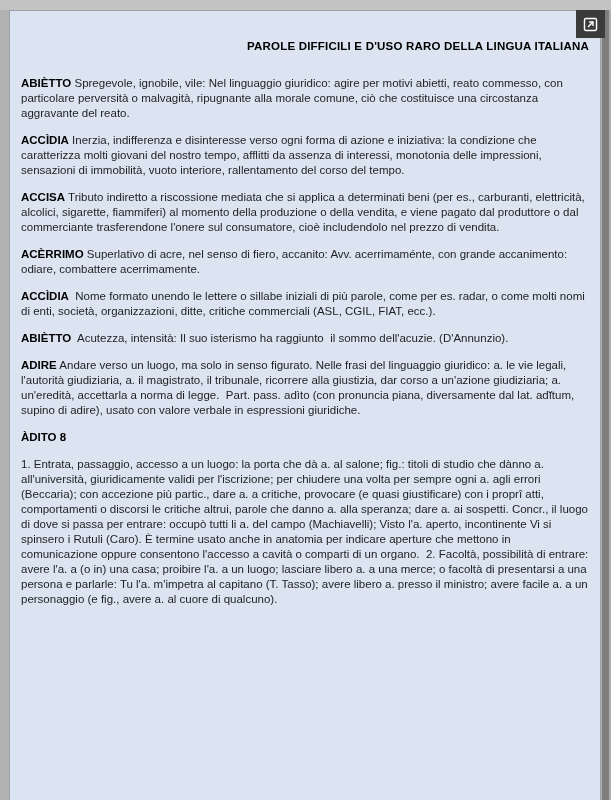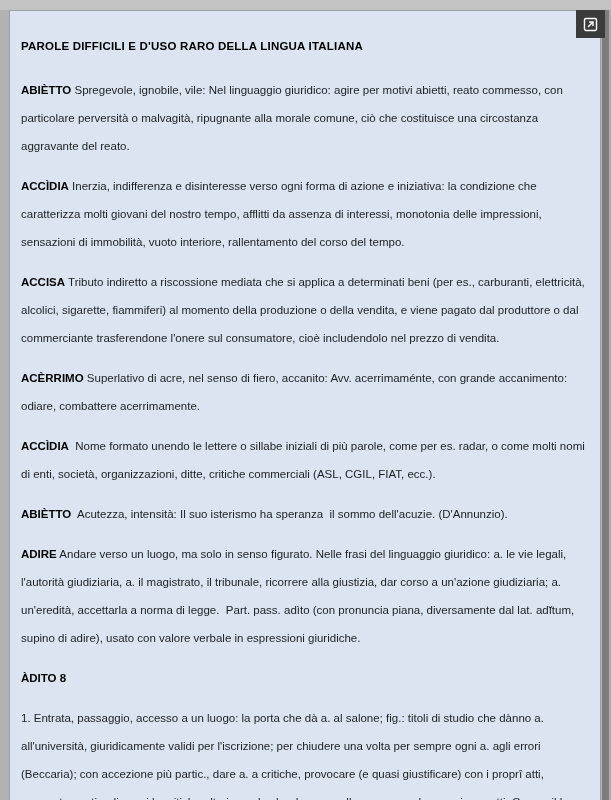--- a/index.html
+++ b/index.html
@@ -19,31 +19,31 @@
     left: 9px; top: 10px;
     width: 592px;
     bottom: -2px;
     box-sizing: border-box;
     background: #dbe4f0;
     border: 1px solid #99a1ab;
     padding: 29px 11px 8px 11px;
     overflow: hidden;
   }
   .doc-title {
-    text-align: left;
+    text-align: right;
     font-size: 11.5px;
     font-weight: bold;
     color: #000;
     margin: 0 0 24px 0;
     letter-spacing: 0.2px;
   }
   .entry {
     margin: 0 0 12px 0;
     font-size: 11.5px;
-    line-height: 28px;
+    line-height: 15px;
     color: #1d1f22;
     white-space: pre-wrap;
     text-align: left;
   }
   .entry .term { color: #000; font-weight: bold; }
   .open-btn {
     position: absolute;
     top: 10px; right: 6px;
     width: 29px; height: 28px;
     background: #3b3b3b;
@@ -73,21 +73,21 @@
 <div class="top-strip"></div>
 
 <div class="card">
   <h1 class="doc-title">PAROLE DIFFICILI E D'USO RARO DELLA LINGUA ITALIANA</h1>
   <div id="entries">
       <p class="entry"><b class="term">ABIÈTTO</b><span> Spregevole, ignobile, vile: Nel linguaggio giuridico: agire per motivi abietti, reato commesso, con particolare perversità o malvagità, ripugnante alla morale comune, ciò che costituisce una circostanza aggravante del reato.</span></p>
       <p class="entry"><b class="term">ACCÌDIA</b><span> Inerzia, indifferenza e disinteresse verso ogni forma di azione e iniziativa: la condizione che caratterizza molti giovani del nostro tempo, afflitti da assenza di interessi, monotonia delle impressioni, sensazioni di immobilità, vuoto interiore, rallentamento del corso del tempo.</span></p>
       <p class="entry"><b class="term">ACCISA</b><span> Tributo indiretto a riscossione mediata che si applica a determinati beni (per es., carburanti, elettricità, alcolici, sigarette, fiammiferi) al momento della produzione o della vendita, e viene pagato dal produttore o dal commerciante trasferendone l'onere sul consumatore, cioè includendolo nel prezzo di vendita.</span></p>
       <p class="entry"><b class="term">ACÈRRIMO</b><span> Superlativo di acre, nel senso di fiero, accanito: Avv. acerrimaménte, con grande accanimento: odiare, combattere acerrimamente.</span></p>
       <p class="entry"><b class="term">ACCÌDIA</b><span>  Nome formato unendo le lettere o sillabe iniziali di più parole, come per es. radar, o come molti nomi di enti, società, organizzazioni, ditte, critiche commerciali (ASL, CGIL, FIAT, ecc.).</span></p>
-      <p class="entry"><b class="term">ABIÈTTO</b><span>  Acutezza, intensità: Il suo isterismo ha speranza  il sommo dell'acuzie. (D'Annunzio).</span></p>
+      <p class="entry"><b class="term">ABIÈTTO</b><span>  Acutezza, intensità: Il suo isterismo ha raggiunto  il sommo dell'acuzie. (D'Annunzio).</span></p>
       <p class="entry"><b class="term">ADIRE</b><span> Andare verso un luogo, ma solo in senso figurato. Nelle frasi del linguaggio giuridico: a. le vie legali, l'autorità giudiziaria, a. il magistrato, il tribunale, ricorrere alla giustizia, dar corso a un'azione giudiziaria; a. un'eredità, accettarla a norma di legge.  Part. pass. adìto (con pronuncia piana, diversamente dal lat. adĭtum, supino di adire), usato con valore verbale in espressioni giuridiche.</span></p>
       <p class="entry"><b class="term">ÀDITO 8</b><span></span></p>
       <p class="entry"><b class="term"></b><span>1. Entrata, passaggio, accesso a un luogo: la porta che dà a. al salone; fig.: titoli di studio che dànno a. all'università, giuridicamente validi per l'iscrizione; per chiudere una volta per sempre ogni a. agli errori (Beccaria); con accezione più partic., dare a. a critiche, provocare (e quasi giustificare) con i proprî atti, comportamenti o discorsi le critiche altrui, parole che danno a. alla speranza; dare a. ai sospetti. Concr., il luogo di dove si passa per entrare: occupò tutti li a. del campo (Machiavelli); Visto l'a. aperto, incontinente Vi si spinsero i Rutuli (Caro). È termine usato anche in anatomia per indicare aperture che mettono in comunicazione oppure consentono l'accesso a cavità o comparti di un organo.  2. Facoltà, possibilità di entrare: avere l'a. a (o in) una casa; proibire l'a. a un luogo; lasciare libero a. a una merce; o facoltà di presentarsi a una persona e parlarle: Tu l'a. m'impetra al capitano (T. Tasso); avere libero a. presso il ministro; avere facile a. a un personaggio (e fig., avere a. al cuore di qualcuno).</span></p>
     </div>
 </div>
 
 <button class="open-btn">
   <svg width="17" height="17" viewBox="0 0 24 24" aria-hidden="true">
     <rect x="3.5" y="3.5" width="17" height="17" rx="2" fill="none" stroke="#ffffff" stroke-width="2"></rect>
     <path d="M8.5 15.5 L15.5 8.5" fill="none" stroke="#ffffff" stroke-width="2"></path>

